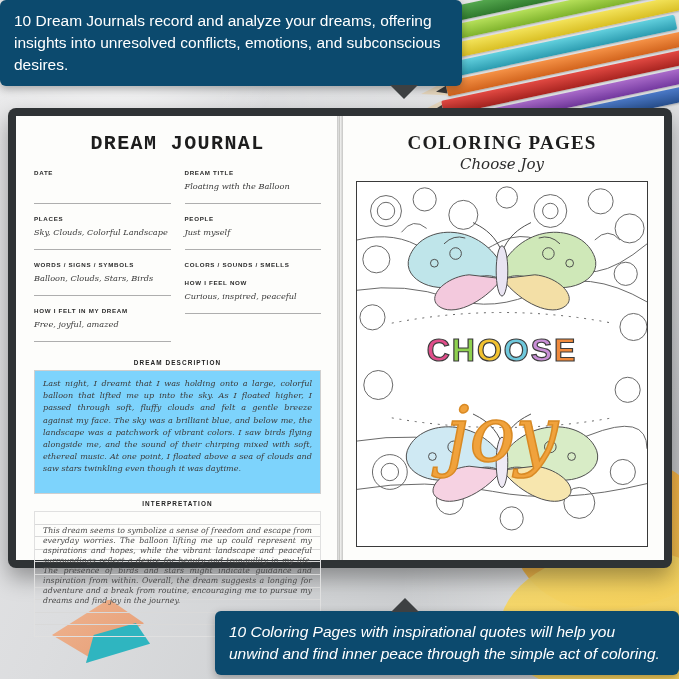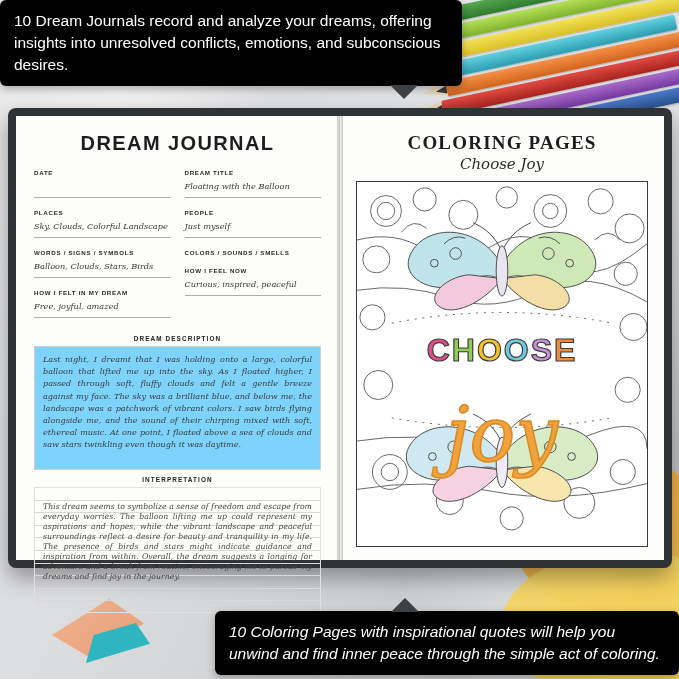--- a/index.html
+++ b/index.html
@@ -79,31 +79,31 @@
   }
   .page-left{width:50%;border-right:1px solid #d8d8d4;padding:14px 18px 10px 18px;}
   .page-right{width:50%;padding:14px 16px 10px 16px;}
   .spine{
     position:absolute;left:50%;top:8px;bottom:8px;width:6px;margin-left:-3px;
     background:linear-gradient(90deg, rgba(0,0,0,.22), rgba(0,0,0,.04) 50%, rgba(0,0,0,.22));
   }
 
   
   .jtitle{
-    text-align:center;font-family:Liberation Sans, sans-serif;font-weight:bold;
+    text-align:center;font-family:Liberation Mono, monospace;font-weight:bold;
     font-size:20px;letter-spacing:1.4px;color:#1d1d1d;margin:2px 0 14px 0;
   }
   .fgrid{display:flex;gap:14px;}
   .fcol{flex:1;}
   .field{margin-bottom:11px;}
   .flabel{font-size:6.2px;letter-spacing:.7px;color:#2a2a2a;font-weight:bold;text-transform:uppercase;}
   .fline{
     border-bottom:1px solid #aeaeae;height:15px;
     font-family:"DejaVu Serif", serif;font-style:italic;font-size:8.2px;color:#3a3a3a;
-    display:flex;align-items:flex-end;padding-bottom:6px;
+    display:flex;align-items:flex-end;padding-bottom:12px;
   }
   .fline.two{height:24px;line-height:9px;align-items:flex-end;}
   .sec-head{
     text-align:center;font-size:6.4px;letter-spacing:1.1px;font-weight:bold;color:#222;
     margin:6px 0 4px 0;text-transform:uppercase;
   }
   .desc-box{
     background:#7dd3fc;border:1px solid #cfcfcf;padding:6px 8px;
     font-family:"DejaVu Serif", serif;font-style:italic;font-size:8.1px;line-height:12.2px;color:#3b3b3b;
     text-align:justify;min-height:110px;
@@ -137,21 +137,21 @@
   }
   .word-choose span{-webkit-text-stroke:1.2px #3b3b3b;}
   .word-joy{
     position:absolute;left:0;right:0;top:196px;text-align:center;
     font-family:"DejaVu Serif", serif;font-style:italic;font-size:76px;color:#f0a23c;margin-top:12px;
     -webkit-text-stroke:1.5px #d98a24;
   }
 
   
   .callout{
-    position:absolute;background:#000000;color:#fff;border-radius:6px;
+    position:absolute;background:#0c4a6e;color:#fff;border-radius:6px;
     padding:10px 14px;box-sizing:border-box;
     font-size:15.5px;line-height:22px;
     box-shadow:0 3px 8px rgba(0,0,0,.3);
   }
   .callout-top{left:0;top:0;width:462px;}
   .callout-top .tail{
     position:absolute;left:390px;bottom:-13px;width:0;height:0;
     border-left:14px solid transparent;border-right:14px solid transparent;border-top:14px solid #3d4042;
   }
   .callout-bottom{left:215px;bottom:4px;width:464px;font-style:italic;}

